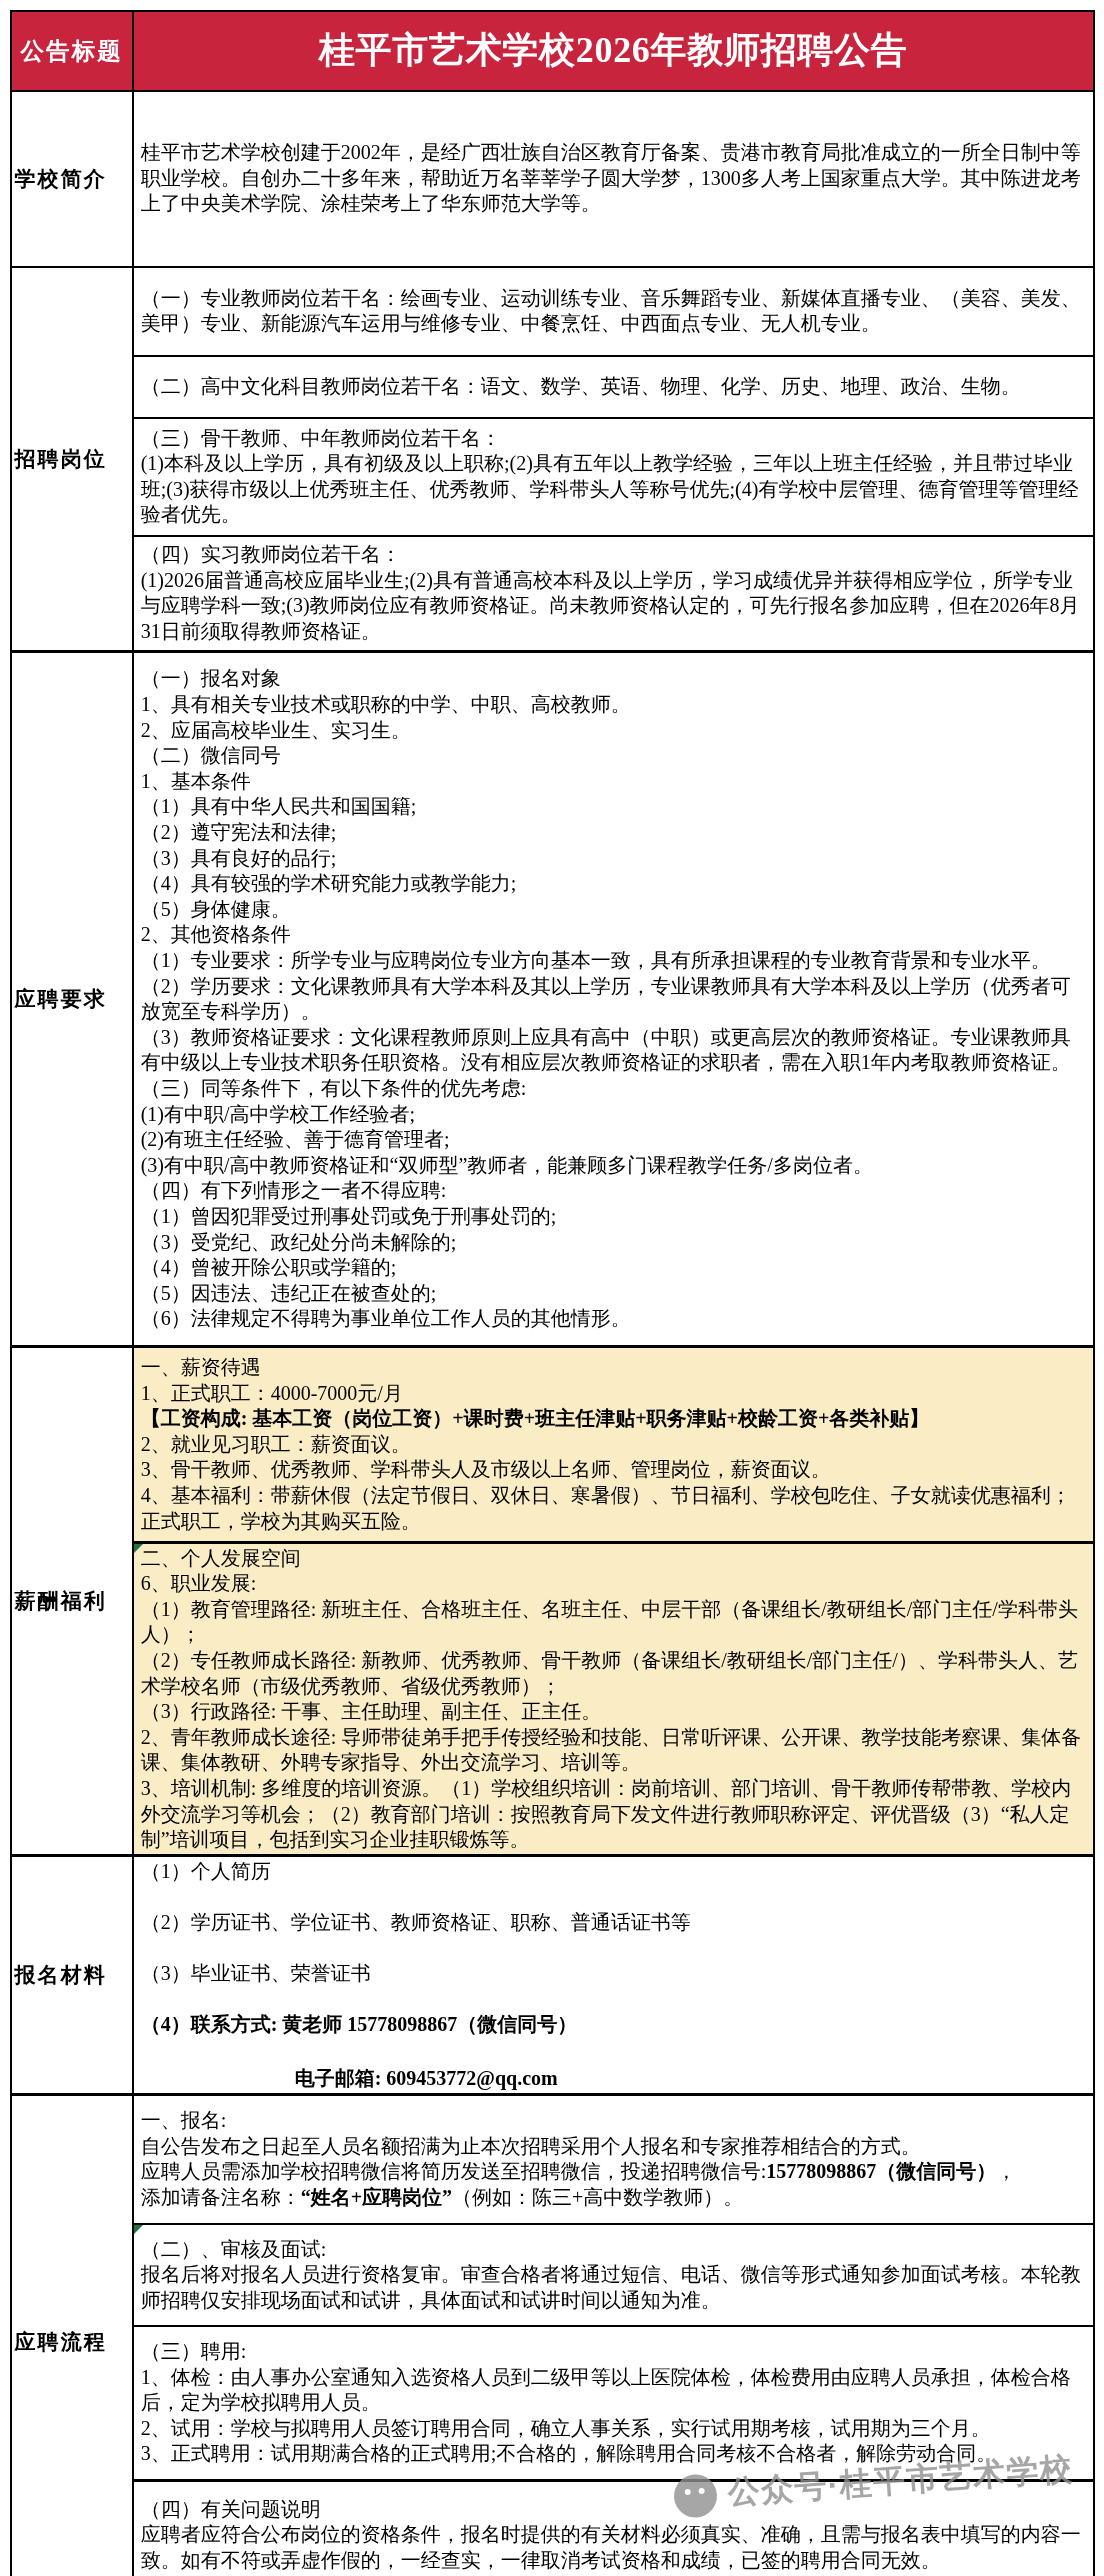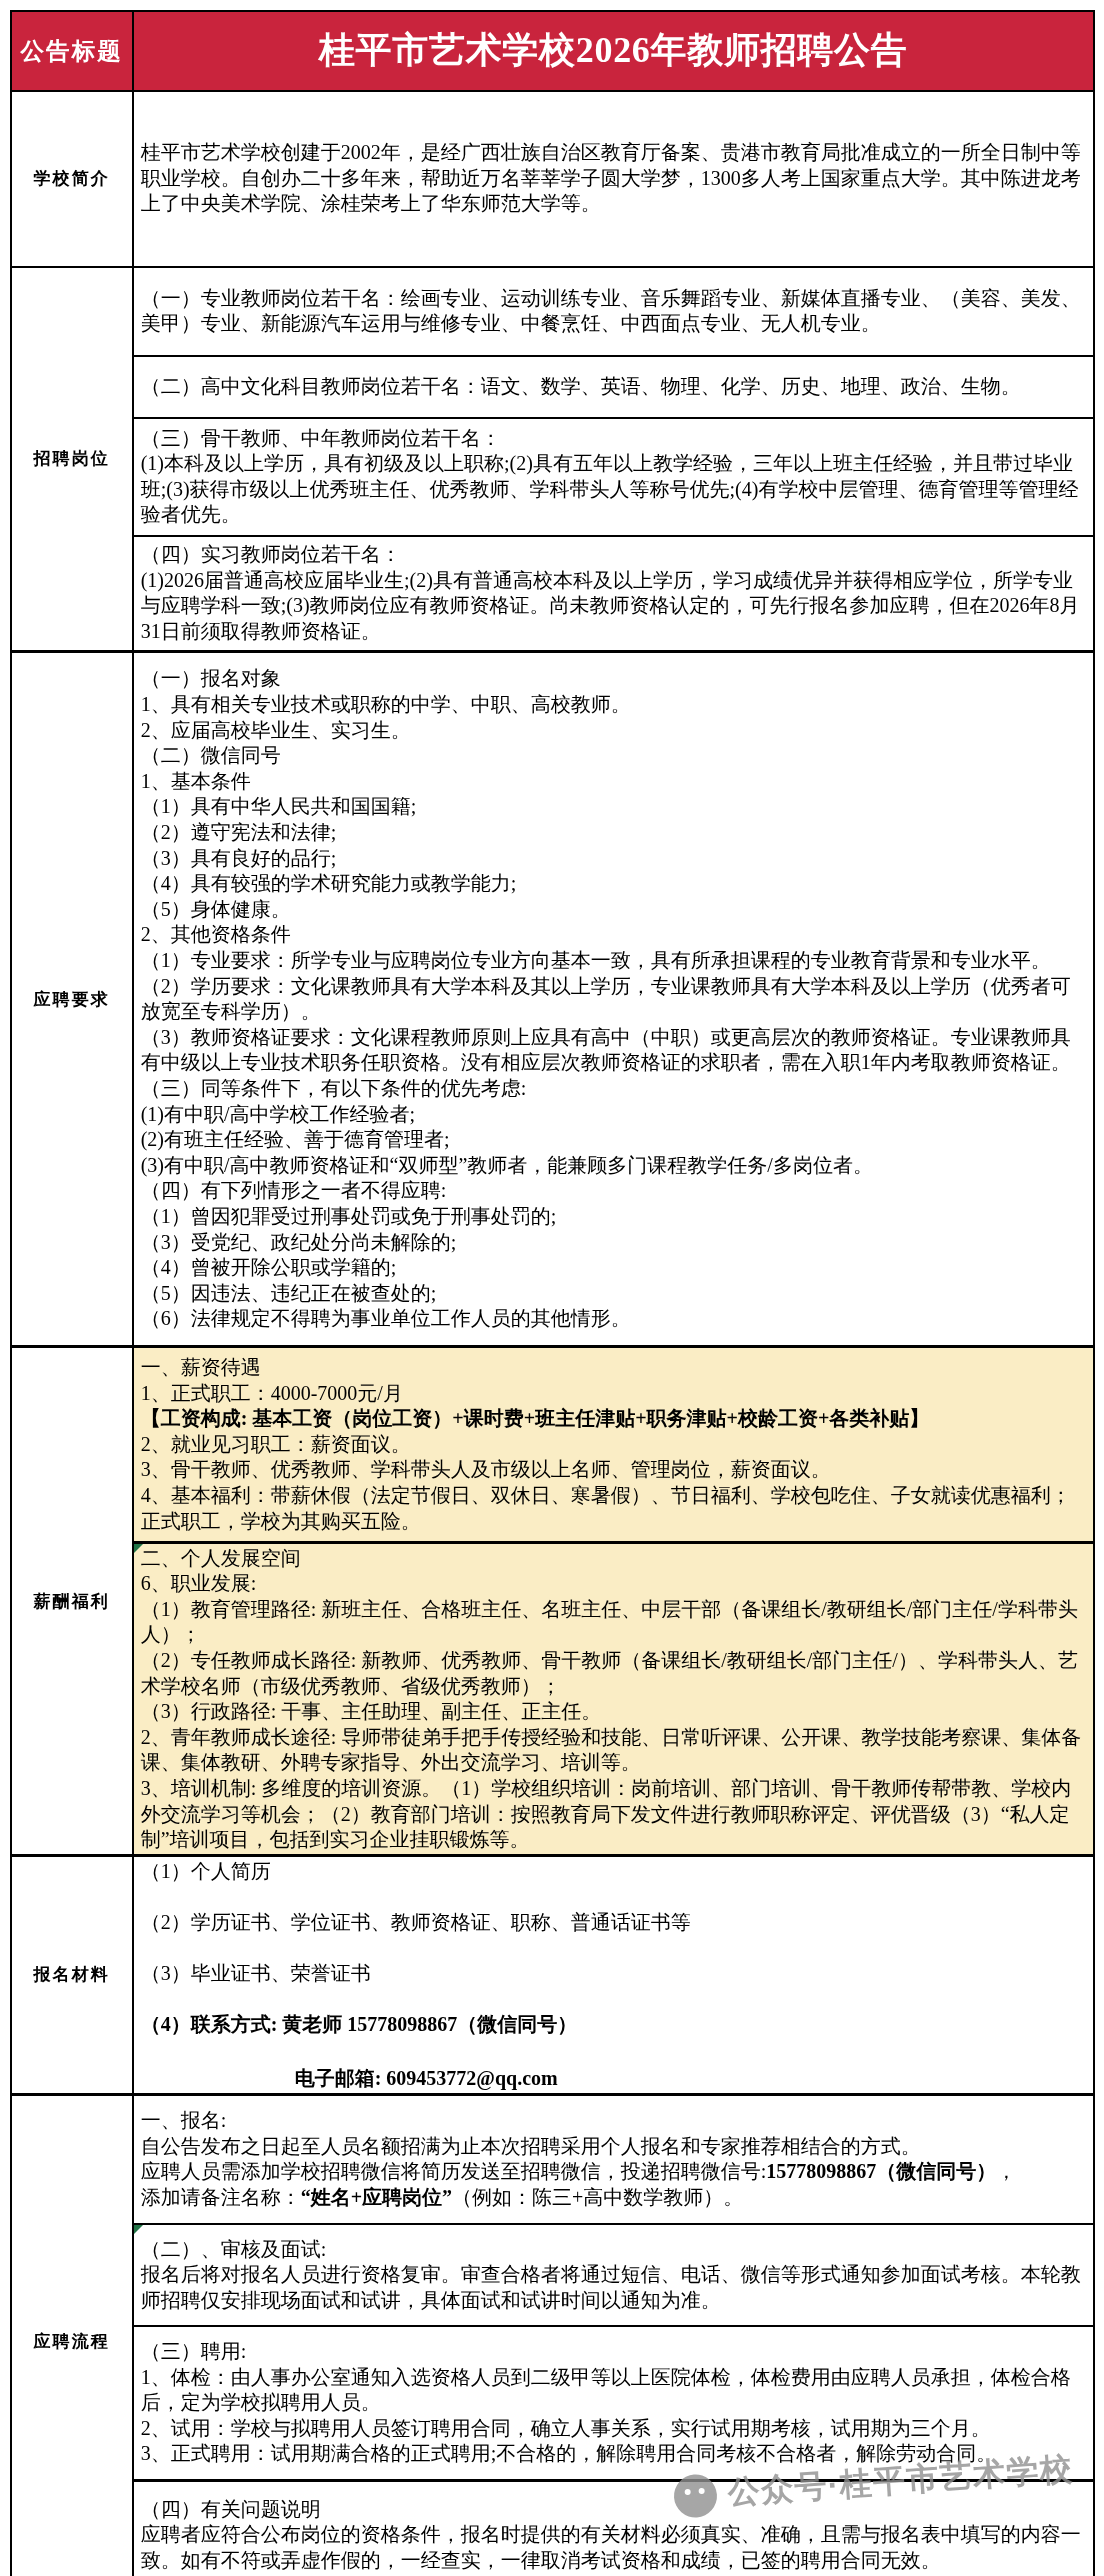--- a/index.html
+++ b/index.html
@@ -17,21 +17,21 @@
     vertical-align:middle;overflow:hidden;
   }
   td.bt{border-top-width:3.5px;}
   td.hdr{
     background:var(--header-red,#C9243D);color:var(--header-text,#fff);
     font-weight:bold;text-align:center;
   }
   td.hdr.lab{font-size:23.5px;letter-spacing:2.1px;}
   td.hdr.ttl{font-size:36px;letter-spacing:0.7px;}
   td.rowlab{
-    font-weight:bold;font-size:17px;text-align:center;letter-spacing:2.1px;
+    font-weight:bold;font-size:21px;letter-spacing:2.1px;
     padding:0 2.8px;
   }
   td.cell{padding:1.4px 7px;position:relative;}
   td.yellow{background:var(--highlight-yellow,#FAEDC5);}
   .ln{font-size:20px;line-height:25.6px;white-space:normal;}
   .tri{
     position:absolute;top:0;left:0;width:0;height:0;
     border-top:9.7px solid var(--excel-green,#217346);
     border-right:9.7px solid transparent;
   }

